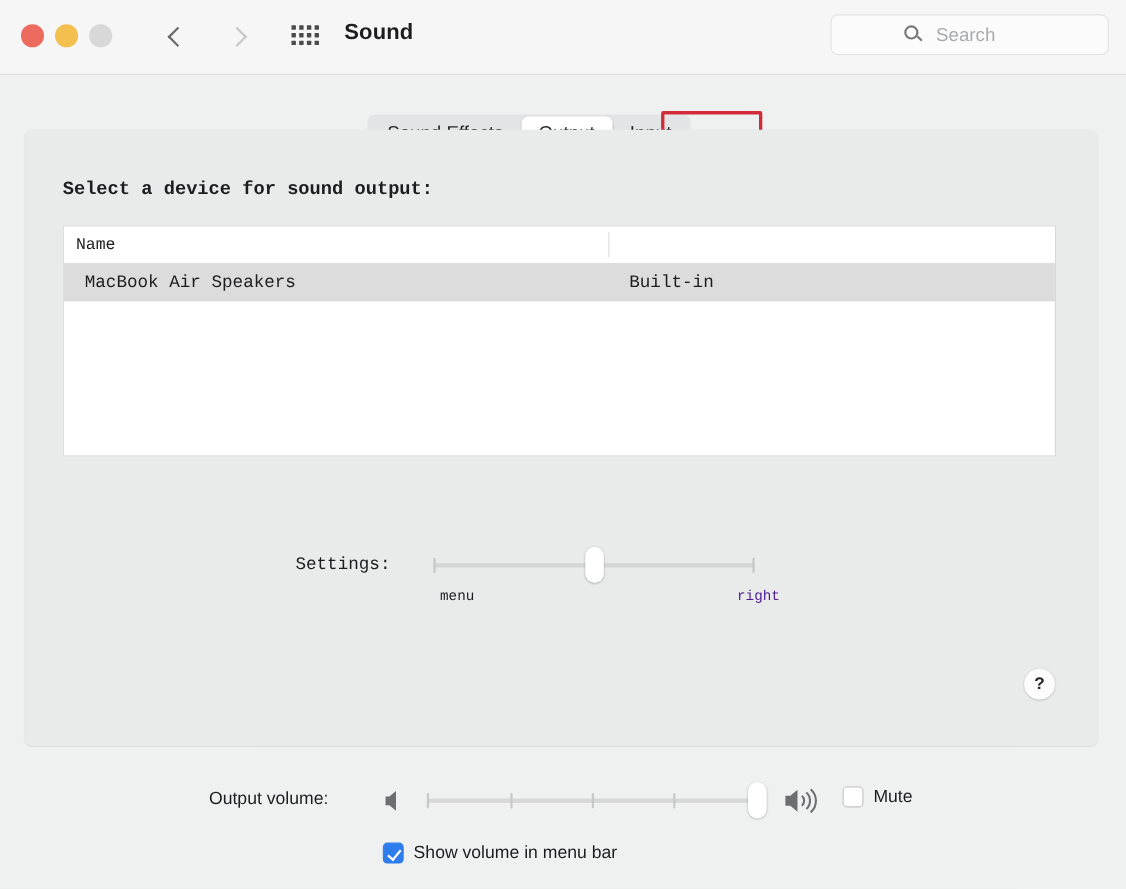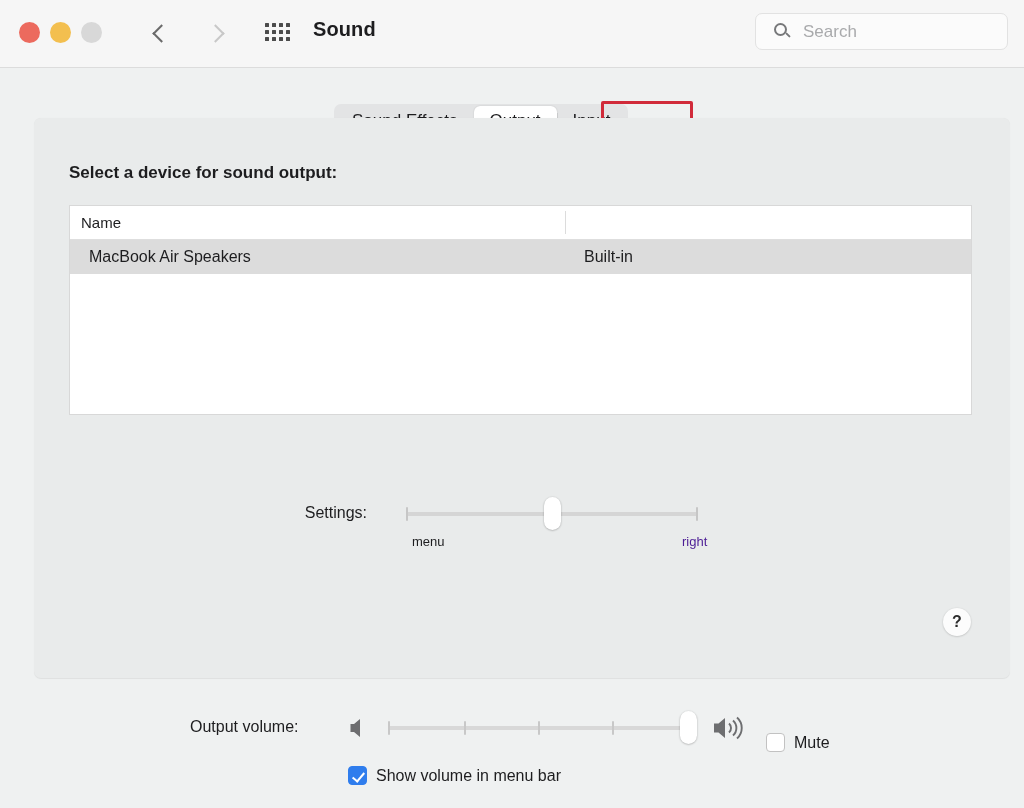--- a/index.html
+++ b/index.html
@@ -96,20 +96,21 @@
 
   #search-box {
     position: absolute;
     right: 16px; top: 13px;
     width: 253px; height: 37px;
     background: #fbfbfb;
     border: 1px solid #e2e2e2;
     border-radius: 7px;
     display: flex;
     align-items: center;
+    padding-left: 48px;
   }
   #search-icon {
     margin-left: 18px;
     width: 18px; height: 18px;
     position: relative;
     flex: none;
   }
   #search-icon .ring {
     position: absolute;
     left: 0; top: 0;
@@ -177,25 +178,26 @@
     left: 601px; top: 101px;
     width: 92px; height: 39px;
     border: 3px solid #d12b3a;
     border-radius: 2px;
     pointer-events: none;
   }
 
   
   #panel {
     position: absolute;
-    left: 34px; top: 118px;
+    left: 22px; top: 118px;
     width: 976px; height: 560px;
     background: #e9ebeb;
     border-radius: 7px;
     box-shadow: 0 0.5px 1px rgba(0,0,0,0.07);
+    font-family: Liberation Mono, monospace;
   }
 
   #panel-heading {
     position: absolute;
     left: 35px; top: 45px;
     font-size: 17px;
     font-weight: bold;
     color: #1d1d1f;
   }
 
@@ -367,21 +369,21 @@
   }
 
   #speaker-loud {
     position: absolute;
     left: 712px; top: 713px;
     width: 36px; height: 30px;
   }
 
   #mute-row {
     position: absolute;
-    left: 766px; top: 733px;
+    left: 766px; top: 715px;
     display: flex;
     align-items: center;
     gap: 9px;
   }
   .cbox {
     width: 19px; height: 19px;
     border-radius: 4px;
     border: 1px solid #c2c2c2;
     background: #ffffff;
     flex: none;

